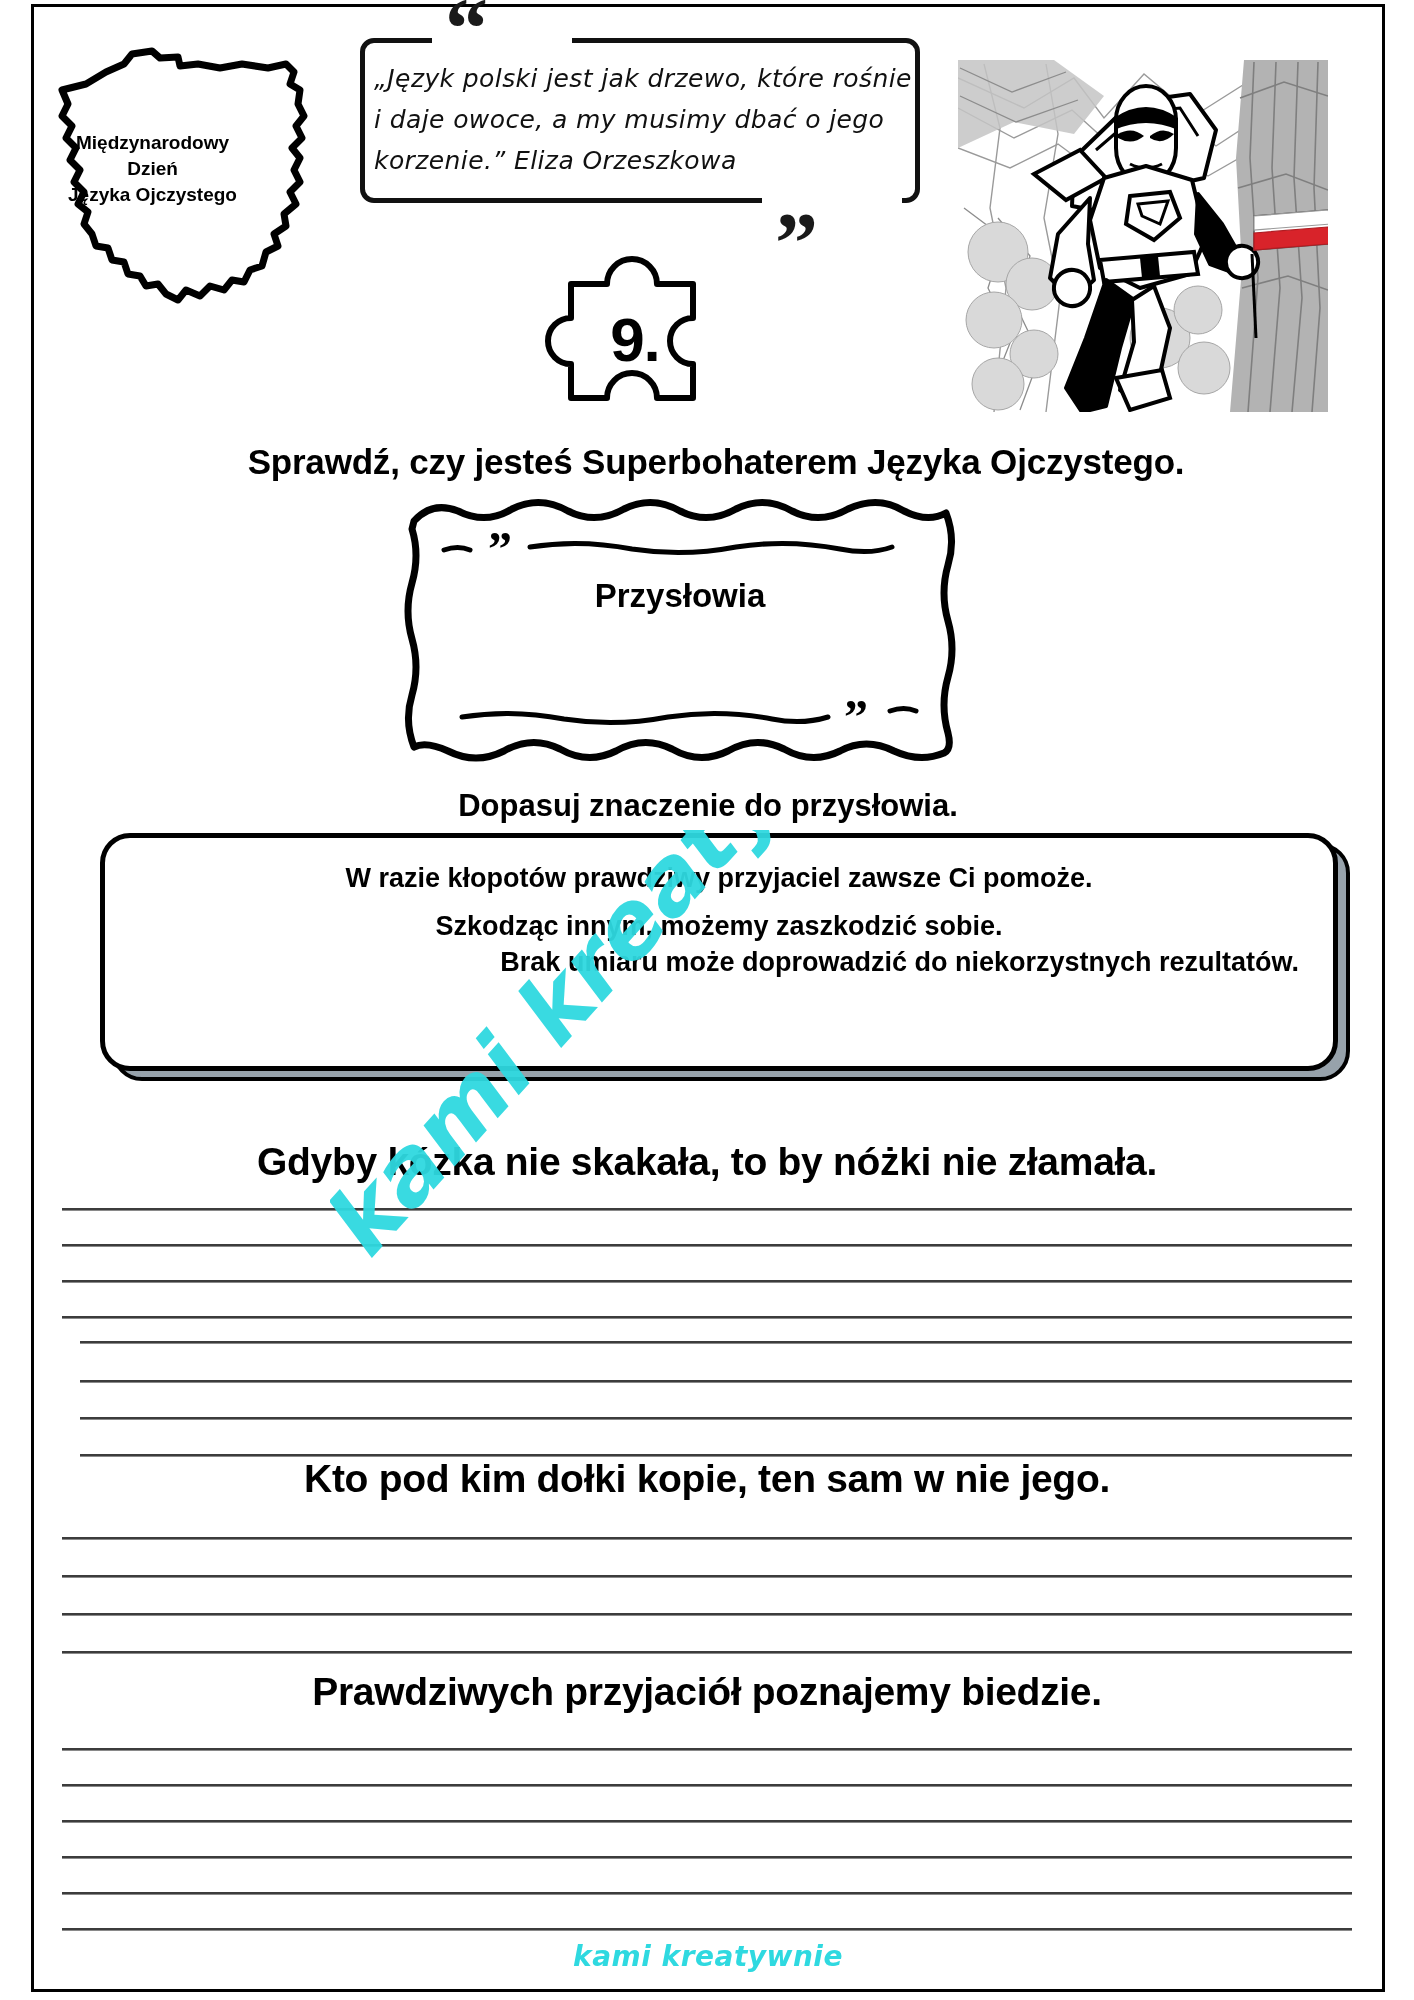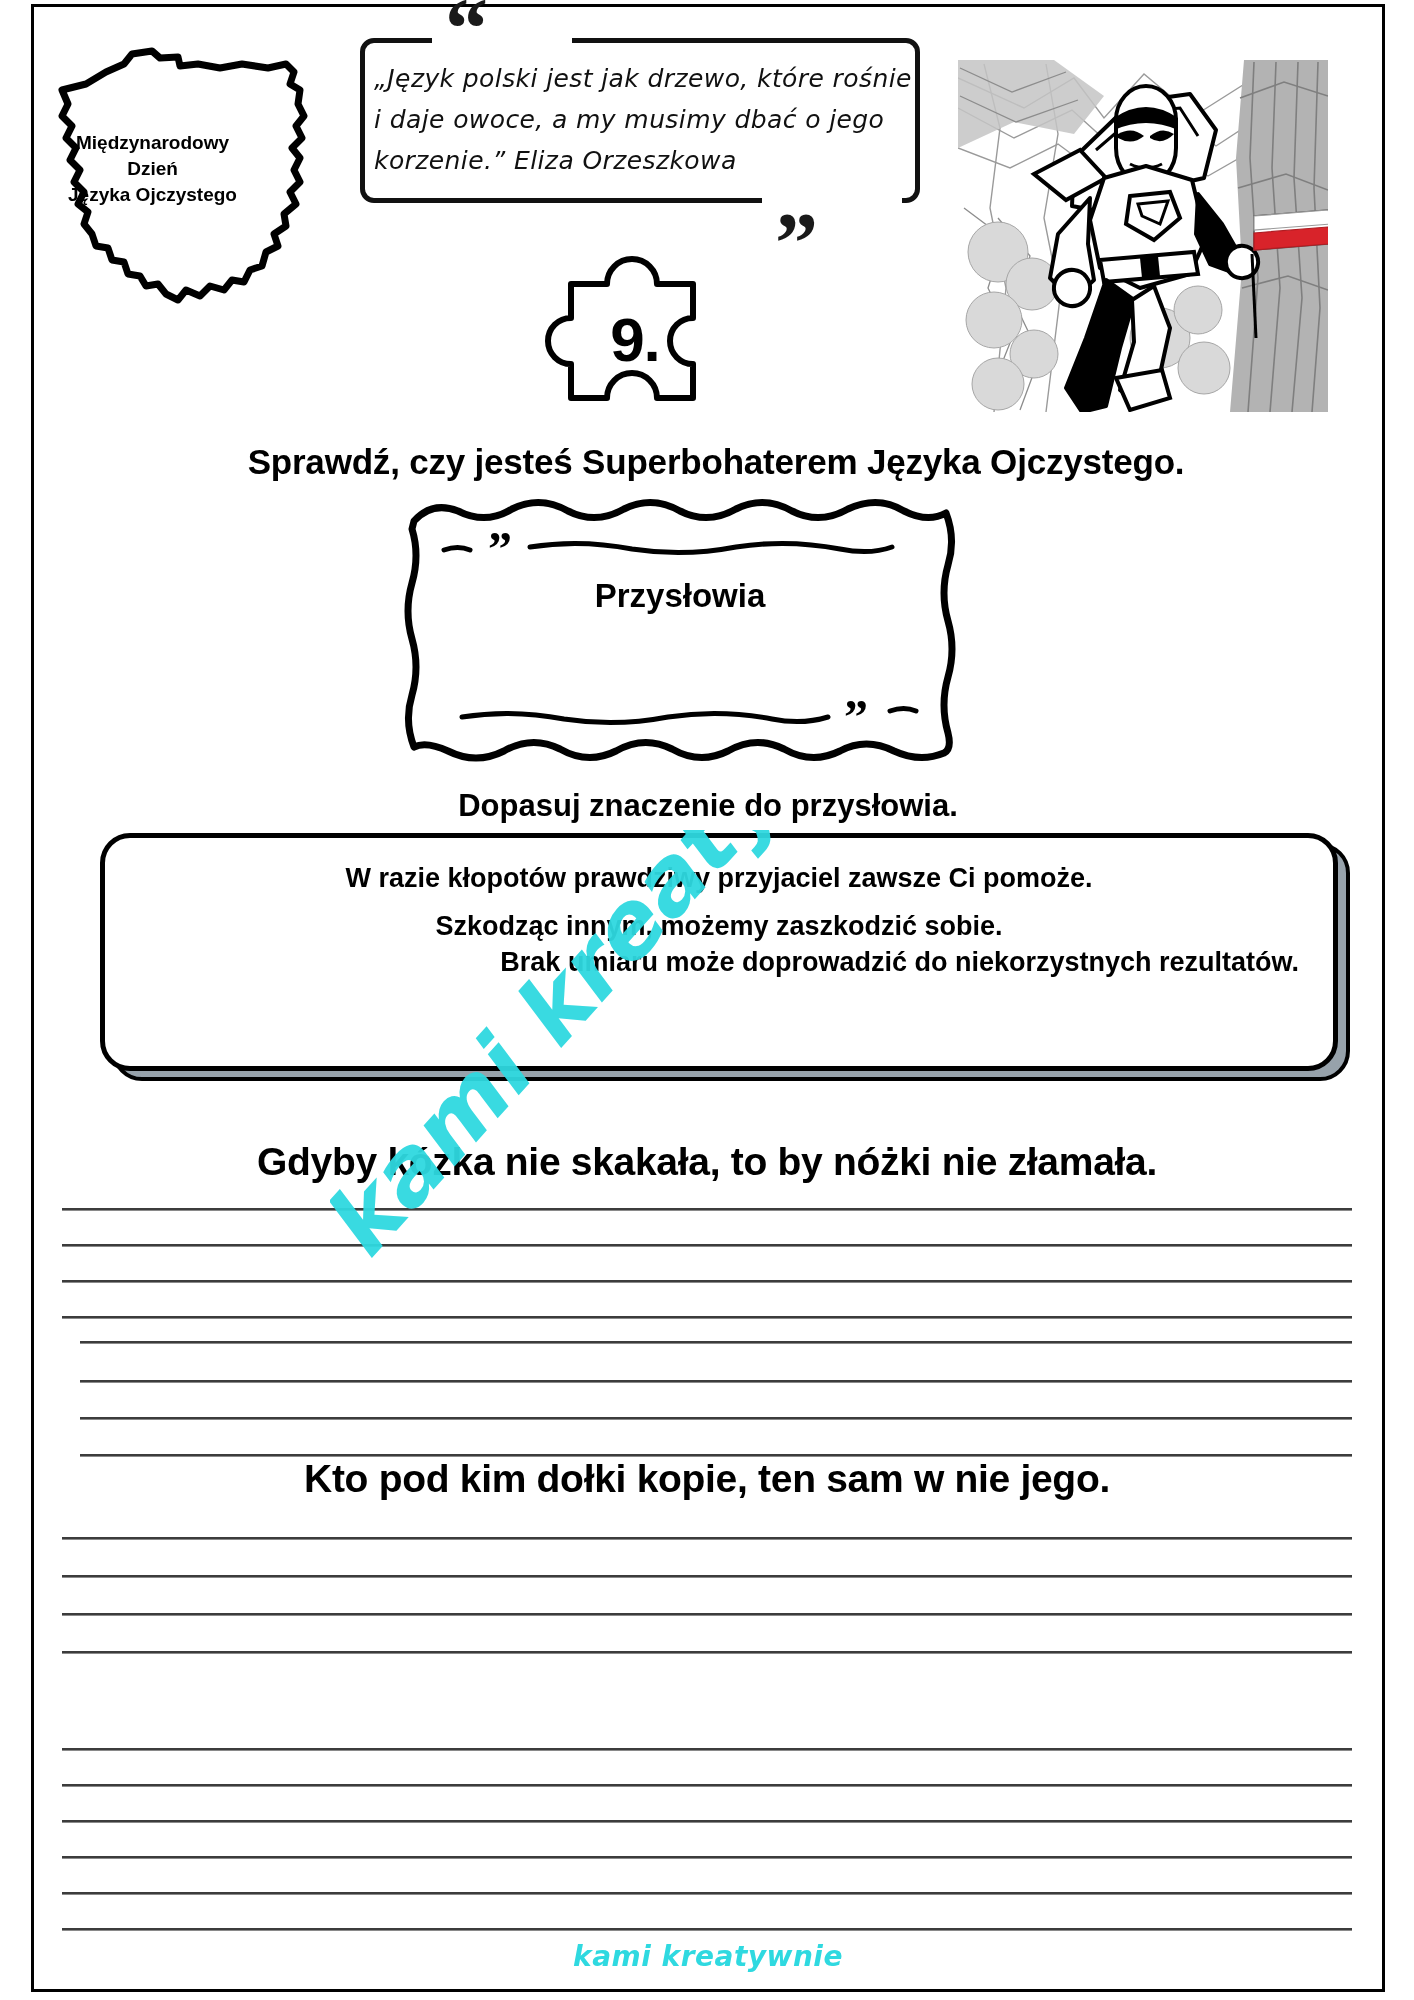--- a/index.html
+++ b/index.html
@@ -296,20 +296,21 @@
   </div>
 
   <div class="prov-title" style="top:1457px;">Kto pod kim dołki kopie, ten sam w nie jego.</div>
   <div class="ruled" style="left:62px;top:1537px;">
     <div class="ln" style="width:1290px;margin-top:0;"></div>
     <div class="ln" style="width:1290px;margin-top:35px;"></div>
     <div class="ln" style="width:1290px;margin-top:35px;"></div>
     <div class="ln" style="width:1290px;margin-top:35px;"></div>
   </div>
 
+  <div class="prov-title" style="top:1670px;">Prawdziwych przyjaciół poznajemy biedzie.</div>
   <div class="ruled" style="left:62px;top:1748px;">
     <div class="ln" style="width:1290px;margin-top:0;"></div>
     <div class="ln" style="width:1290px;margin-top:33px;"></div>
     <div class="ln" style="width:1290px;margin-top:33px;"></div>
     <div class="ln" style="width:1290px;margin-top:33px;"></div>
     <div class="ln" style="width:1290px;margin-top:33px;"></div>
     <div class="ln" style="width:1290px;margin-top:33px;"></div>
   </div>
 
   <div class="wm-diag">

